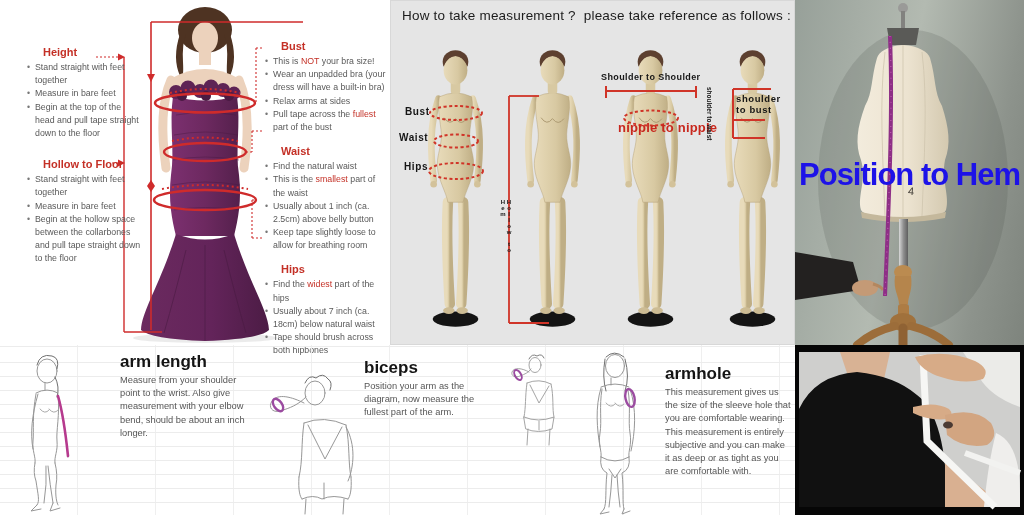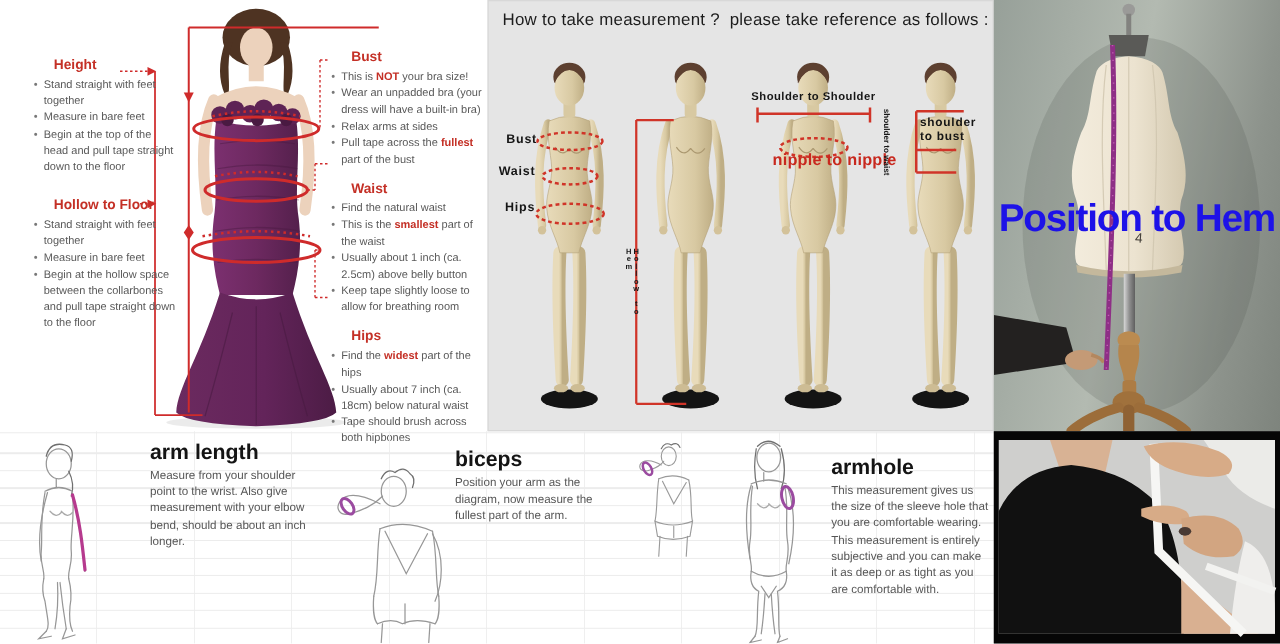--- a/index.html
+++ b/index.html
@@ -10,21 +10,21 @@
 
 .panel-left{position:absolute;left:0;top:0;width:390px;height:345px;background:#fff}
 .col-left{position:absolute;left:26px;top:46px;width:116px}
 .col-right{position:absolute;left:264px;top:40px;width:122px}
 .sec-title{font-size:11px;font-weight:bold;color:#c43026;margin-bottom:3px;margin-left:17px}
 .col-left .sec+.sec{margin-top:18px}
 .col-right .sec+.sec{margin-top:11px}
 .bullets{list-style:none}
 .bullets li{position:relative;font-size:8.8px;color:#595959;line-height:1.5;padding-left:9px}
 .bullets li::before{content:"\2022";position:absolute;left:1px;top:0;color:#777}
-.bullets .em{color:#c43026;font-weight:bold}
+.bullets .em{color:#c43026;font-weight:normal}
 .model-svg{position:absolute;left:0;top:0}
 
 
 .panel-middle{position:absolute;left:390px;top:0;width:405px;height:345px;background:#e5e5e5;border:1px solid #d8d8d8}
 .mid-header{position:absolute;left:11px;top:7px;font-size:13.5px;color:#1c1c1c;letter-spacing:.2px;white-space:pre}
 .mid-svg{position:absolute;left:0;top:0}
 .mlabel{position:absolute;font-weight:bold;color:#161616;font-size:10px;letter-spacing:.6px}
 .mlabel.red{color:#c8281e;font-size:13px;letter-spacing:.2px}
 .mlabel.small{font-size:9px;letter-spacing:.4px}
 .vtext-upright{position:absolute;writing-mode:vertical-rl;text-orientation:upright;font-weight:bold;color:#161616;font-size:6px;letter-spacing:0;line-height:1}

